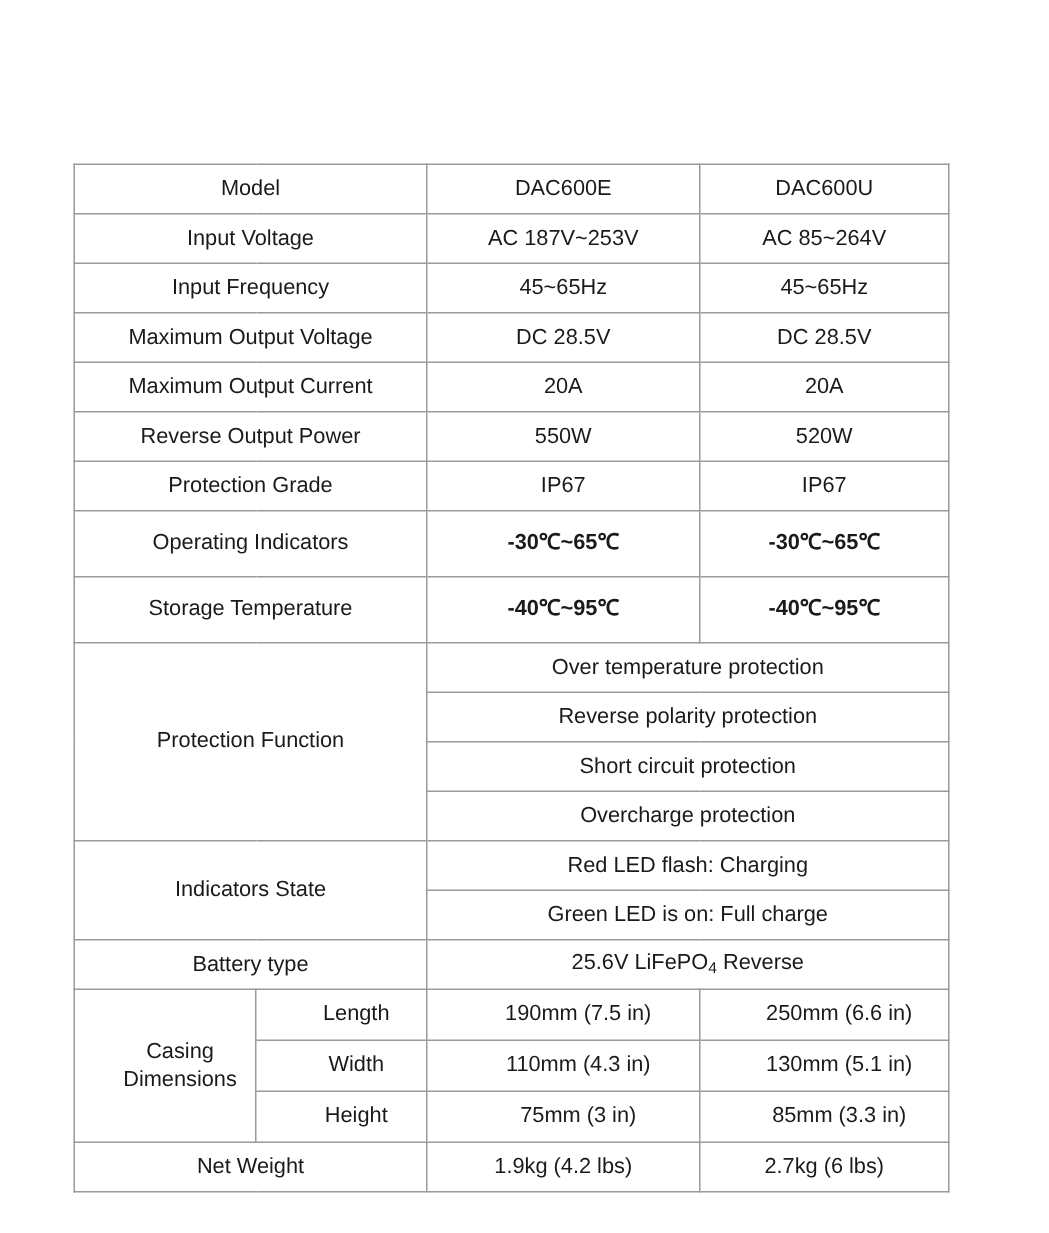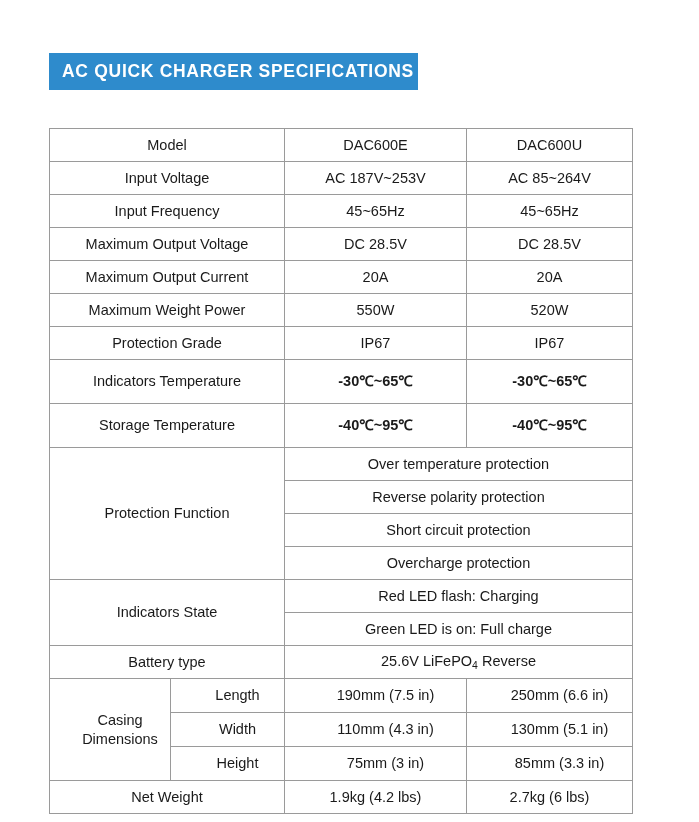--- a/index.html
+++ b/index.html
@@ -36,21 +36,21 @@
     color: #ffffff;
     font-size: 17.5px;
     font-weight: bold;
     letter-spacing: 0.7px;
     padding-left: 13px;
     white-space: nowrap;
   }
   table.spec {
     position: absolute;
     left: 49px;
-    top: 128px;
+    top: 109px;
     width: 583px;
     border-collapse: collapse;
     table-layout: fixed;
   }
   table.spec td {
     border: 1px solid #9a9a9a;
     text-align: center;
     vertical-align: middle;
     font-size: 14.5px;
     color: #1a1a1a;
@@ -81,23 +81,20 @@
   }
   .casing-label {
     line-height: 1.2;
   }
 </style>
 </head>
 <body>
 
 <div class="page">
 
-  <div class="banner">
-    <span class="banner-title">AC QUICK CHARGER SPECIFICATIONS</span>
-  </div>
 
   <table class="spec">
     <colgroup>
       <col class="c-label">
       <col class="c-sub">
       <col class="c-a">
       <col class="c-b">
     </colgroup>
     <tbody>
 
@@ -125,33 +122,33 @@
         <td class="value">DC 28.5V</td>
       </tr>
 
       <tr class="r-std">
         <td class="label" colspan="2">Maximum Output Current</td>
         <td class="value">20A</td>
         <td class="value">20A</td>
       </tr>
 
       <tr class="r-std">
-        <td class="label" colspan="2">Maximum Weight Power</td>
+        <td class="label" colspan="2">Reverse Output Power</td>
         <td class="value">550W</td>
         <td class="value">520W</td>
       </tr>
 
       <tr class="r-std">
         <td class="label" colspan="2">Protection Grade</td>
         <td class="value">IP67</td>
         <td class="value">IP67</td>
       </tr>
 
       <tr class="r-temp">
-        <td class="label" colspan="2">Indicators Temperature</td>
+        <td class="label" colspan="2">Operating Indicators</td>
         <td class="value degc">-30℃~65℃</td>
         <td class="value degc">-30℃~65℃</td>
       </tr>
 
       <tr class="r-temp">
         <td class="label" colspan="2">Storage Temperature</td>
         <td class="value degc">-40℃~95℃</td>
         <td class="value degc">-40℃~95℃</td>
       </tr>
 

